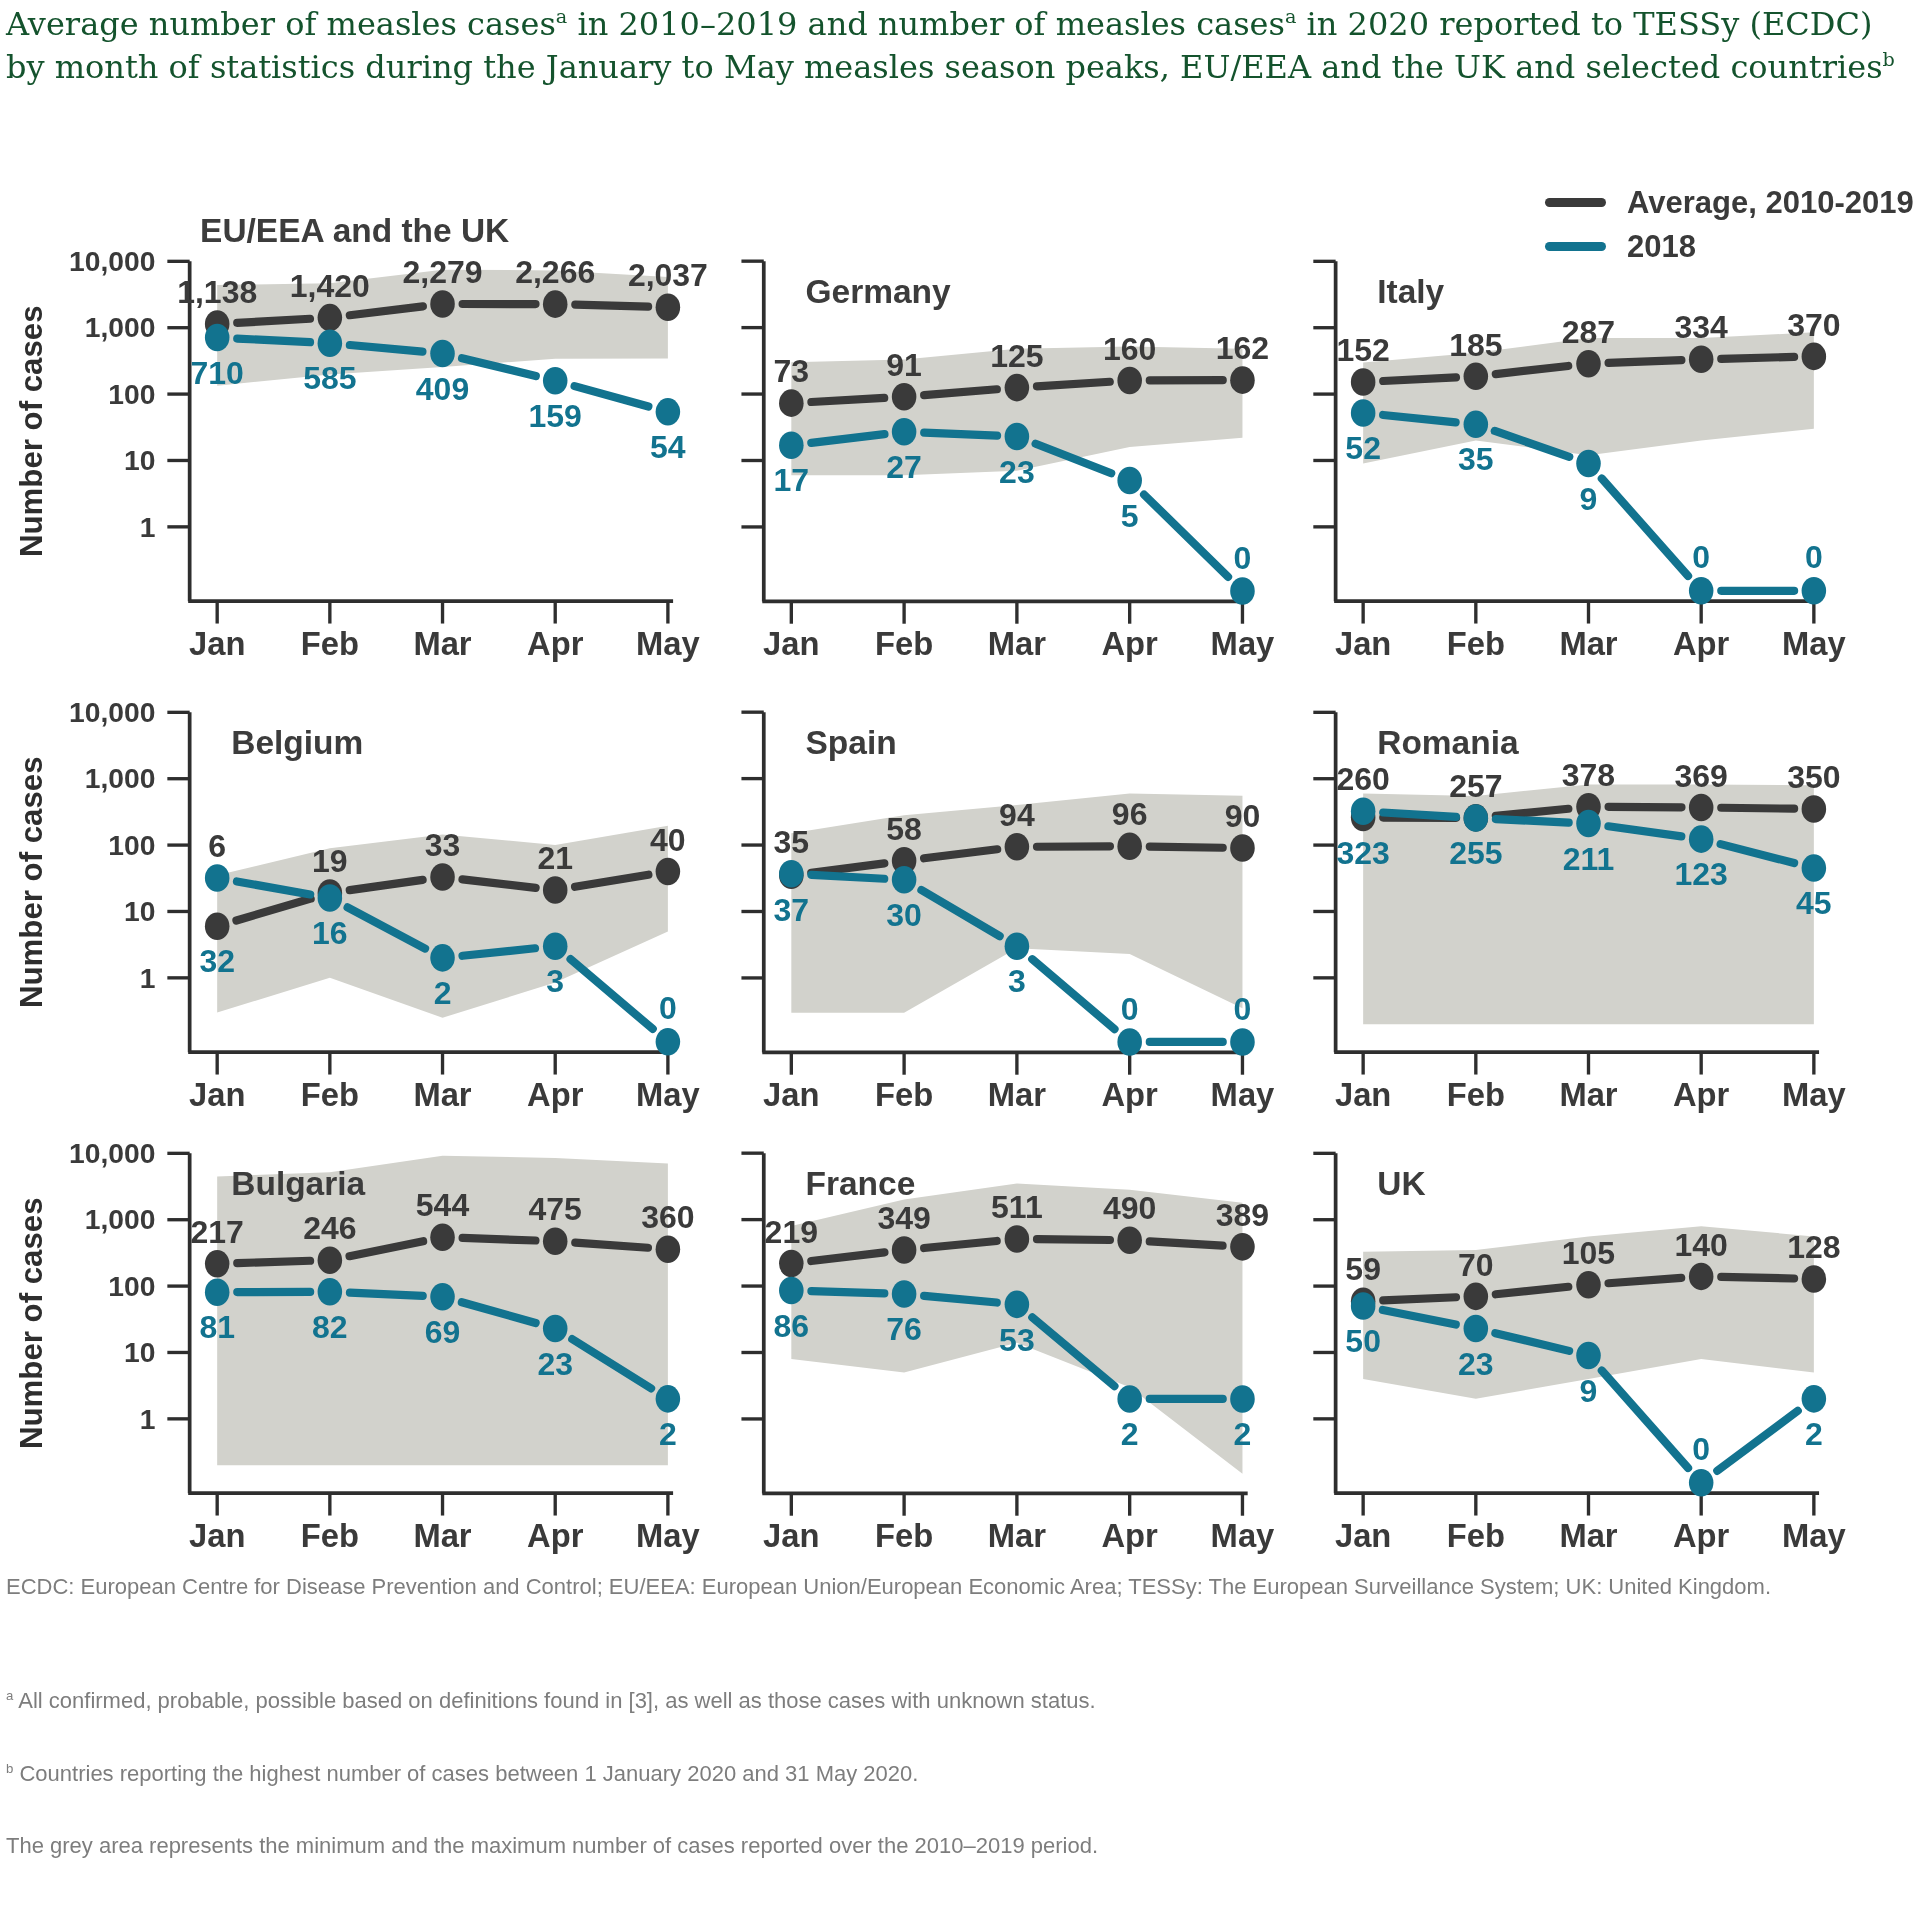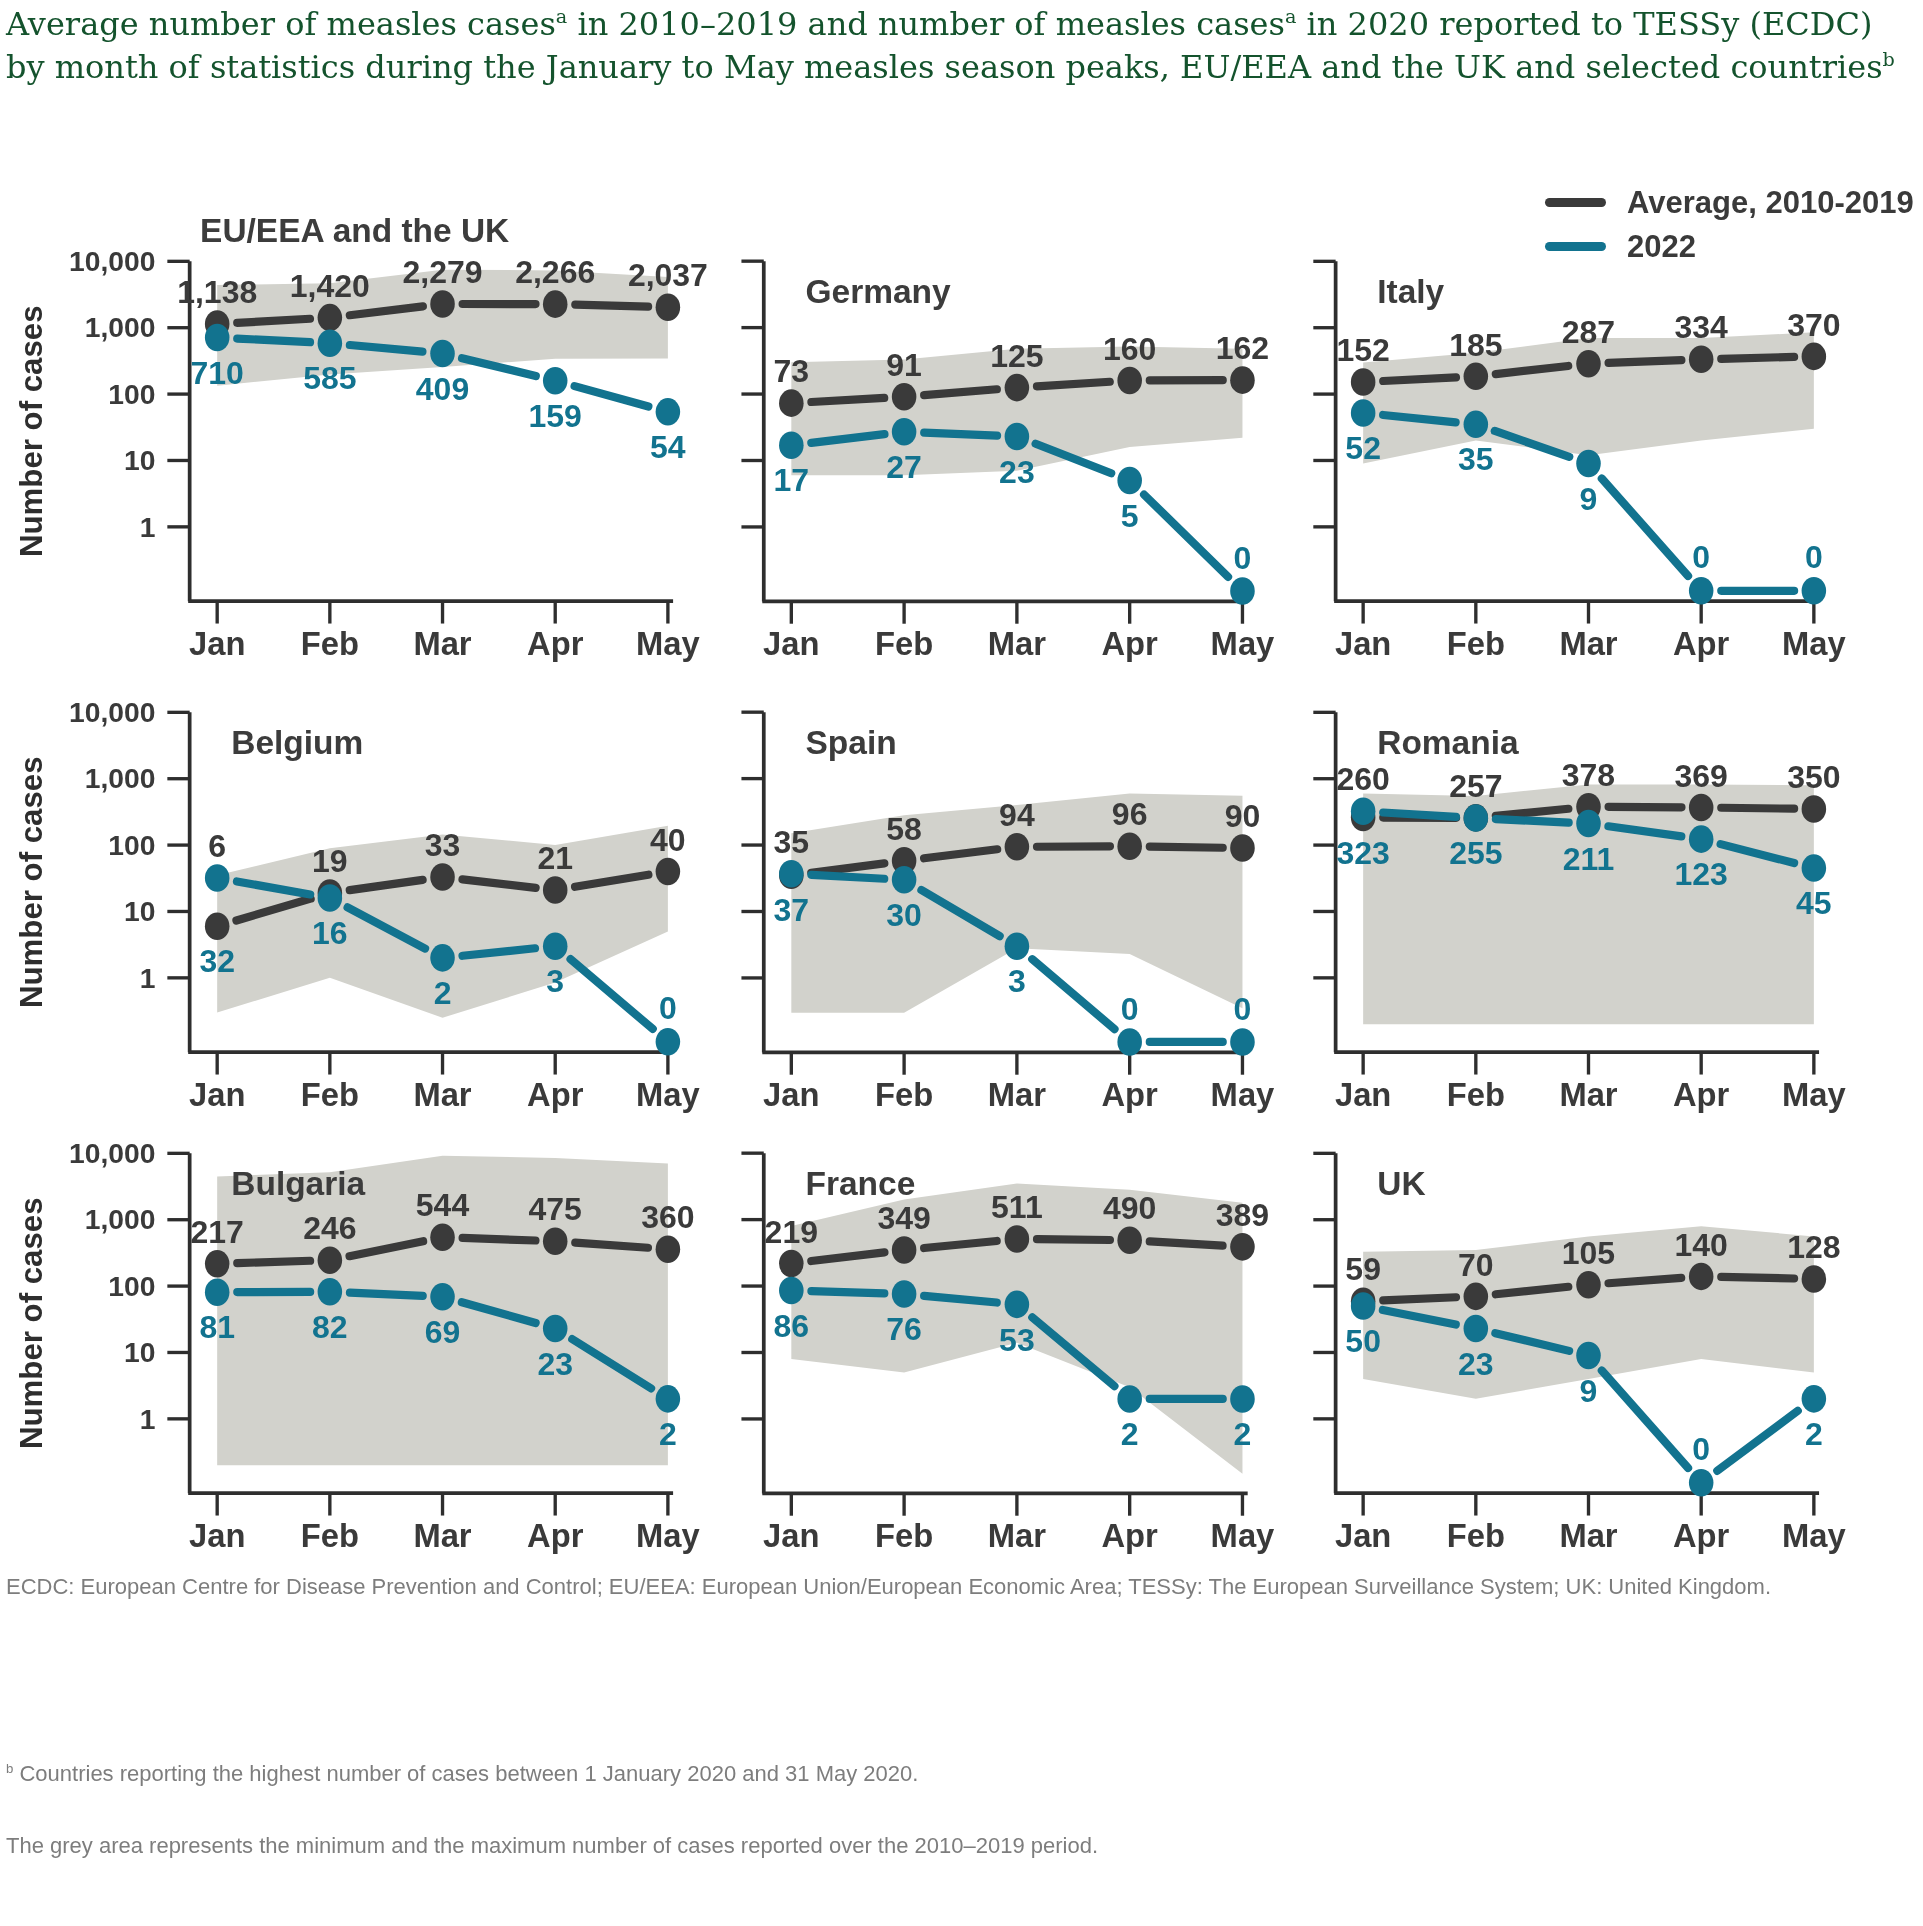--- a/index.html
+++ b/index.html
@@ -33,21 +33,21 @@
 
 <h1 class="title" style="color: #14532d;"><span>Average number of measles cases</span><sup>a</sup><span> in 2010–2019 and number of measles cases</span><sup>a</sup><span> in 2020 reported to TESSy (ECDC) by month of statistics during the January to May measles season peaks, EU/EEA and the UK and selected countries</span><sup>b</sup></h1>
 
 <div class="legend">
   <div class="legend-row">
     <span class="swatch" id="swatch-avg" style="background: rgb(58, 58, 58);"></span>
     <span class="legend-label">Average, 2010-2019</span>
   </div>
   <div class="legend-row">
     <span class="swatch" id="swatch-2020" style="background: rgb(18, 115, 143);"></span>
-    <span class="legend-label">2022</span>
+    <span class="legend-label">2018</span>
   </div>
 </div>
 
 <div id="panels">
     <svg width="714" height="504" viewBox="0 0 960 677" style="left: 0px; top: 183px;">
       <g transform="translate(255,105)">
         <polygon points="37,31.8 188.5,29.3 340,11.2 491.5,12.2 643,21.1 643,130.5 491.5,131.1 340,142.1 188.5,152.0 37,167.2" fill="#d2d2cc"></polygon>
         <line x1="0" y1="0" x2="0" y2="457" stroke="#2e2e2e" stroke-width="5"></line>
         <line x1="-2" y1="457" x2="650" y2="457" stroke="#2e2e2e" stroke-width="5"></line>
         <line x1="-30" y1="0" x2="0" y2="0" stroke="#2e2e2e" stroke-width="4.5"></line>
@@ -519,16 +519,17 @@
         <text x="491.5" y="137.45807281571723" font-size="43" fill="#3a3a3a" text-anchor="middle" font-weight="600">140</text>
         <text x="491.5" y="413" font-size="43" fill="#12738f" text-anchor="middle" font-weight="600">0</text>
         <text x="643" y="140.93151020892776" font-size="43" fill="#3a3a3a" text-anchor="middle" font-weight="600">128</text>
         <text x="643" y="392.1330728869897" font-size="43" fill="#12738f" text-anchor="middle" font-weight="600">2</text>
       </g>
     </svg>
   </div>
 
 <div class="footnotes" style="color: rgb(125, 125, 125);">
   <p class="fn fn-abbrev">ECDC: European Centre for Disease Prevention and Control; EU/EEA: European Union/European Economic Area; TESSy: The European Surveillance System; UK: United Kingdom.</p>
+  <p class="fn fn-a"><sup>a</sup><span> All confirmed, probable, possible based on definitions found in [3], as well as those cases with unknown status.</span></p>
   <p class="fn fn-b"><sup>b</sup><span> Countries reporting the highest number of cases between 1 January 2020 and 31 May 2020.</span></p>
   <p class="fn fn-grey">The grey area represents the minimum and the maximum number of cases reported over the 2010–2019 period.</p>
 </div>
 
 
 </body></html>

